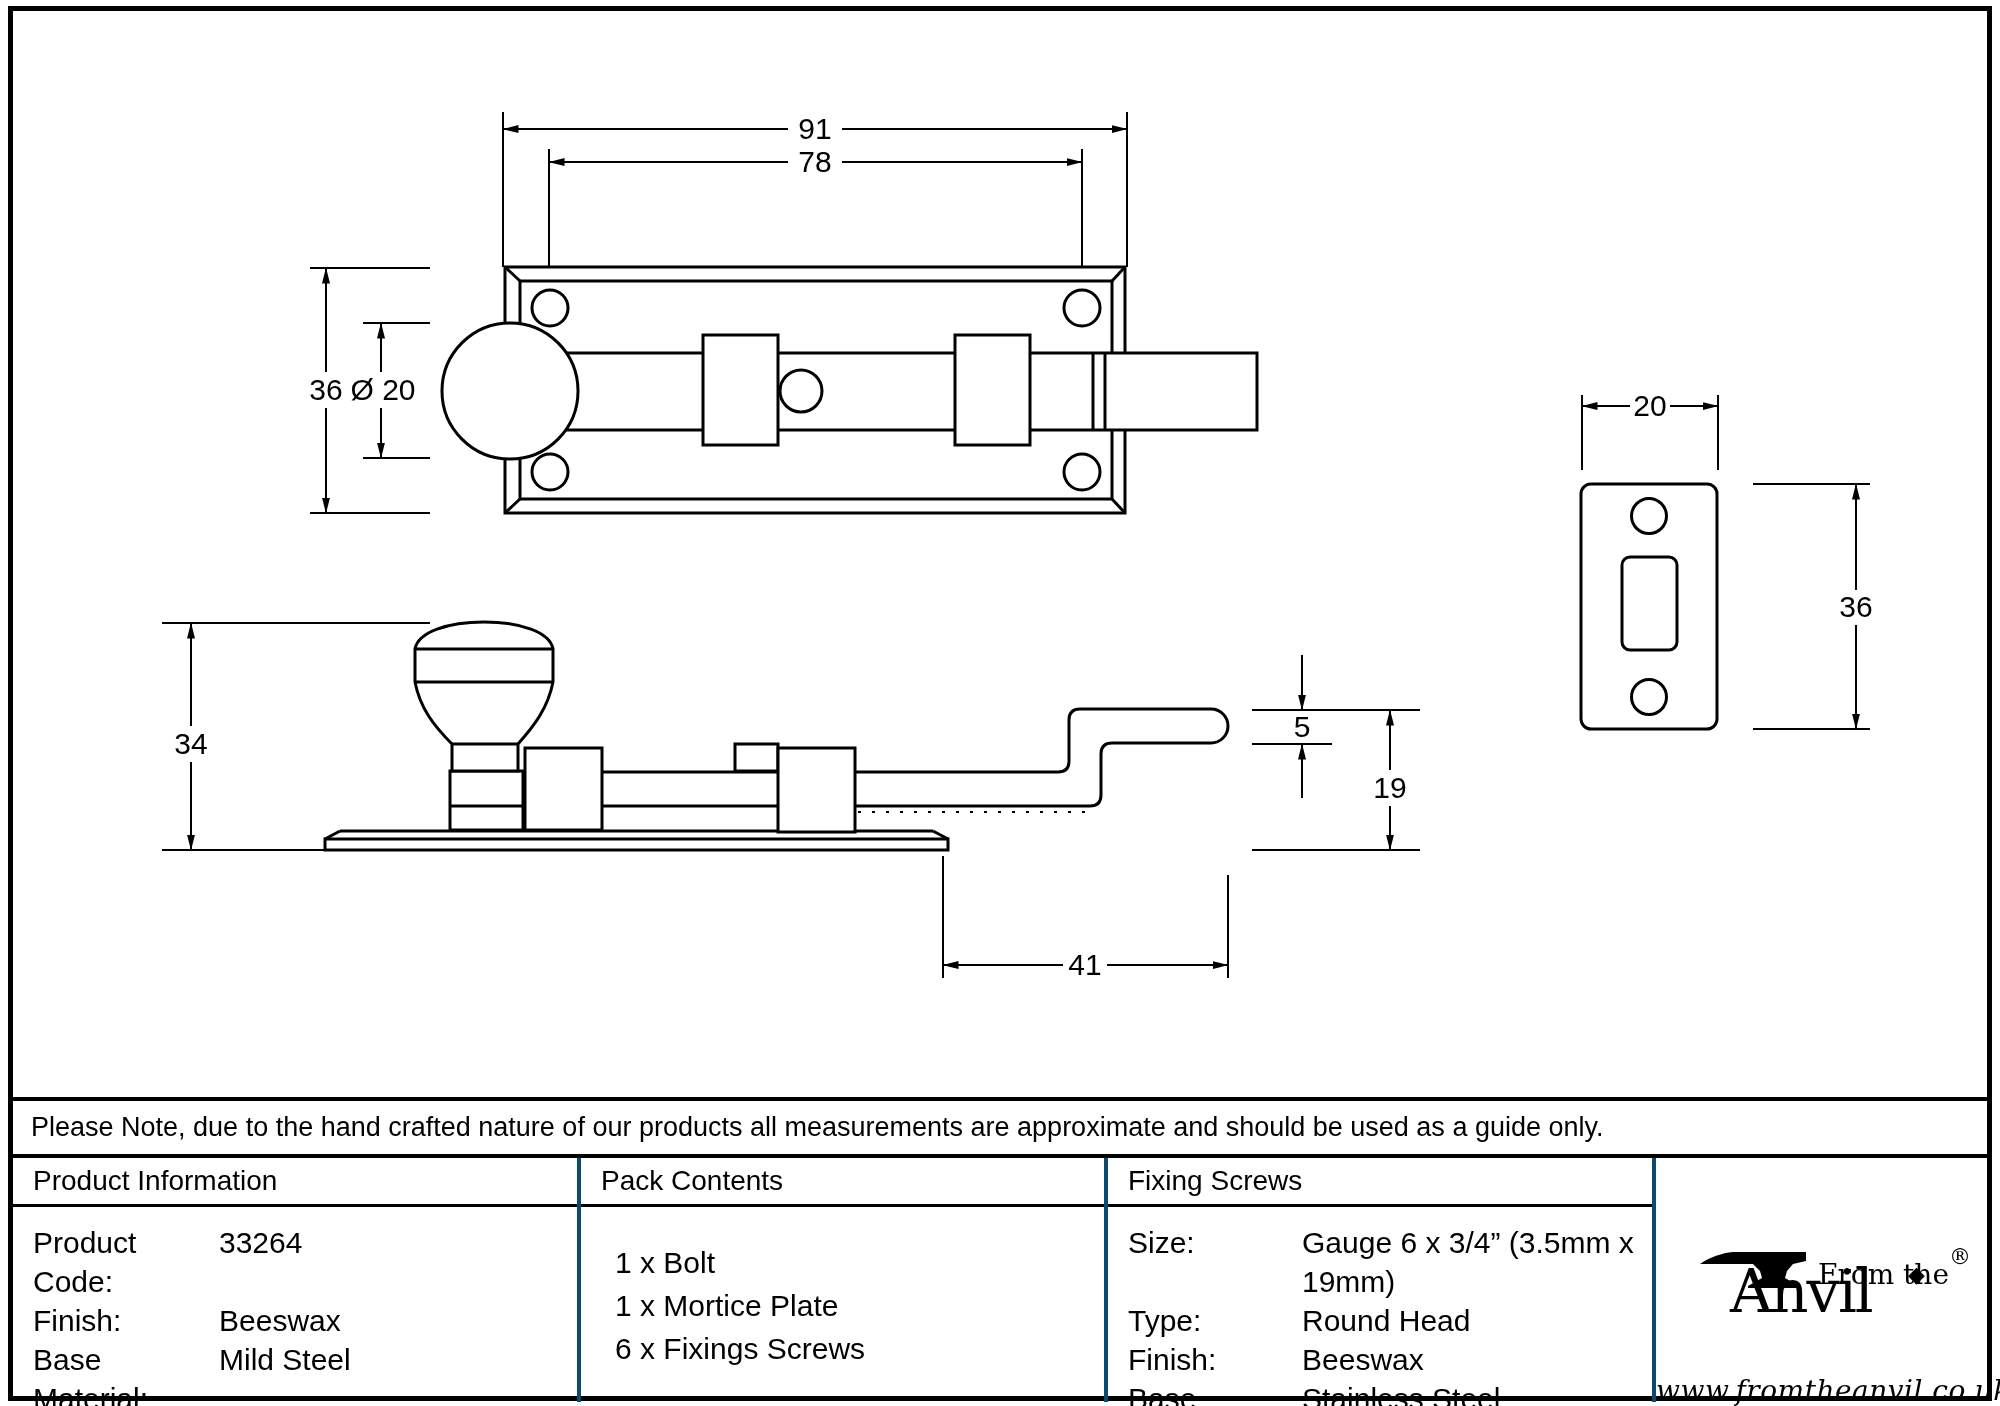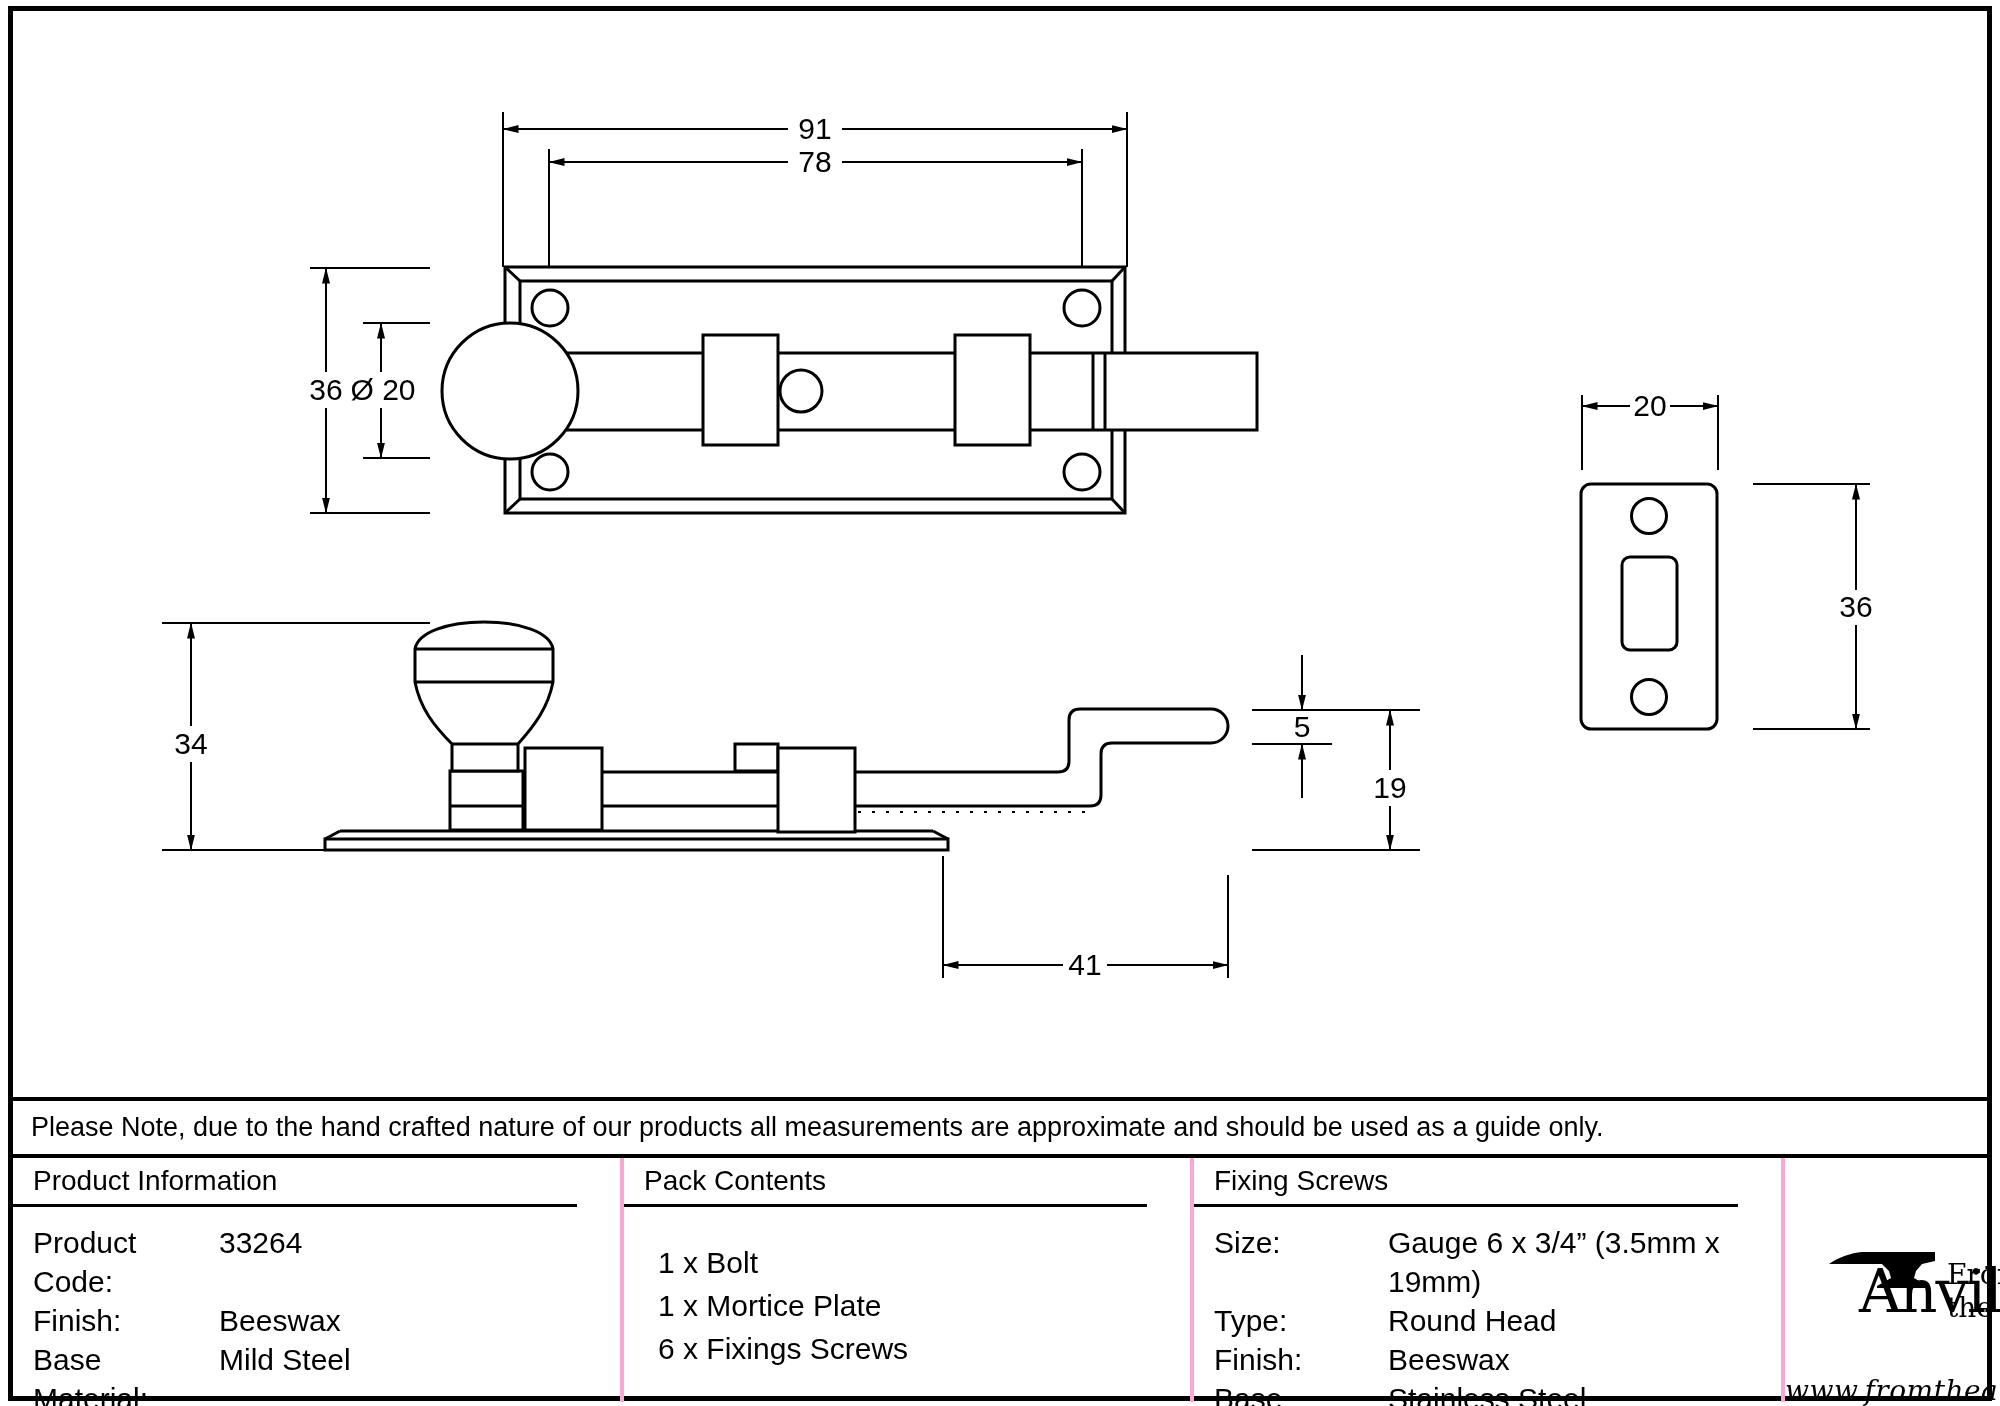--- a/index.html
+++ b/index.html
@@ -6,23 +6,23 @@
   body{width:2000px;height:1406px;background:#fff;position:relative;overflow:hidden;
        font-family:"Liberation Sans",sans-serif;color:#000;}
   svg text{font-family:"Liberation Sans",sans-serif;fill:#000;}
   .frame{position:absolute;left:8px;top:6px;width:1984px;height:1395px;
          border:5px solid #000;box-sizing:border-box;pointer-events:none;}
   .drawing-svg{position:absolute;left:0;top:0;}
   .bottom{position:absolute;left:8px;top:1097px;width:1984px;height:304px;
           box-sizing:border-box;padding:0 5px;}
   .note-row{height:61px;box-sizing:border-box;border-top:4px solid #000;border-bottom:4px solid #000;
             display:flex;align-items:center;padding-left:18px;font-size:27px;}
-  .table-row{display:flex;height:244px;gap:43px;}
+  .table-row{display:flex;height:244px;}
   .col{box-sizing:border-box;}
-  .col+.col{border-left:4px solid #f9a8d4;}
+  .col+.col{border-left:4px solid #0c4a6e;}
   .col1{width:564px;}
   .col2{width:527px;}
   .col3{width:548px;}
   .col4{flex:1;position:relative;}
   .col-header{height:49px;box-sizing:border-box;border-bottom:3px solid #000;
               font-size:28px;display:flex;align-items:center;padding-left:20px;}
   .col-body{padding:16px 0 0 20px;font-size:30px;}
   .kv{display:grid;grid-template-columns:186px auto;line-height:39px;}
   .kv3{display:grid;grid-template-columns:174px auto;line-height:39px;}
   .list li{list-style:none;line-height:43px;}

